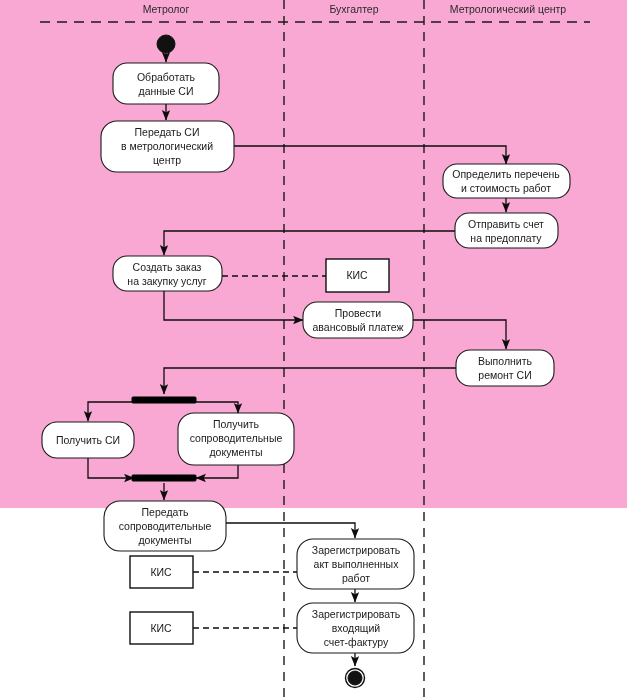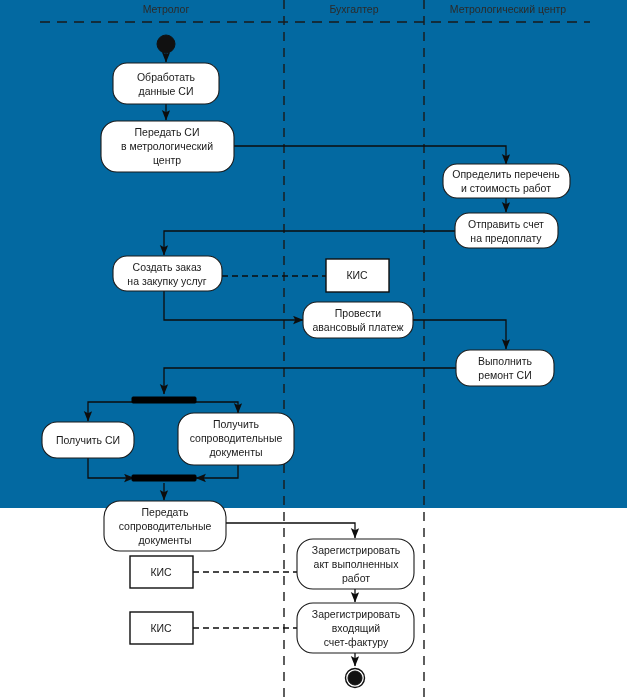--- a/index.html
+++ b/index.html
@@ -10,21 +10,21 @@
   body {
     width: 627px;
     height: 697px;
     font-family: "Liberation Sans", sans-serif;
     overflow: hidden;
   }
   #diagram-root {
     position: relative;
     width: 627px;
     height: 508px;
-    background: #0369a1;
+    background: #f9a8d4;
   }
   svg.layer {
     position: absolute;
     left: 0;
     top: 0;
     width: 627px;
     height: 697px;
   }
   .lane-title {
     font-size: 10.5px;

